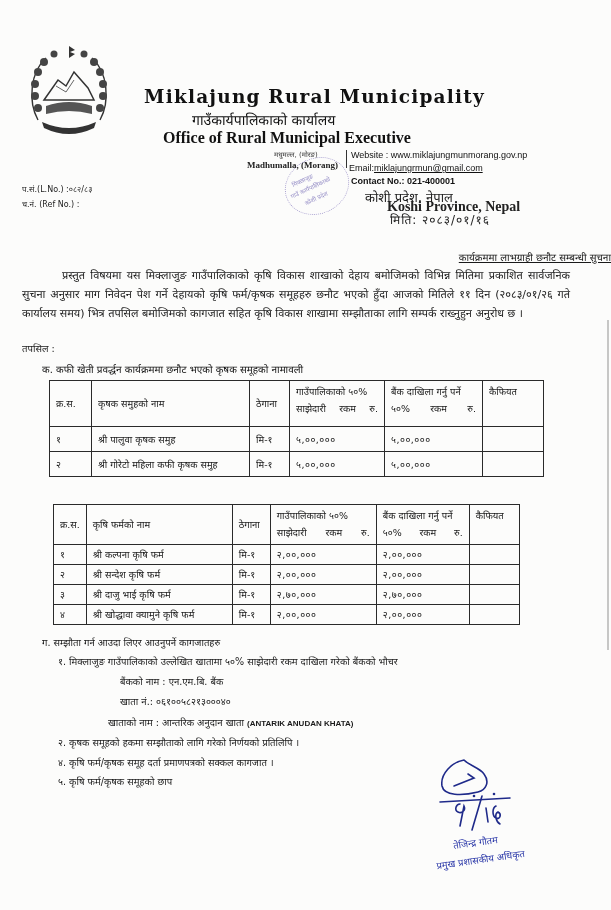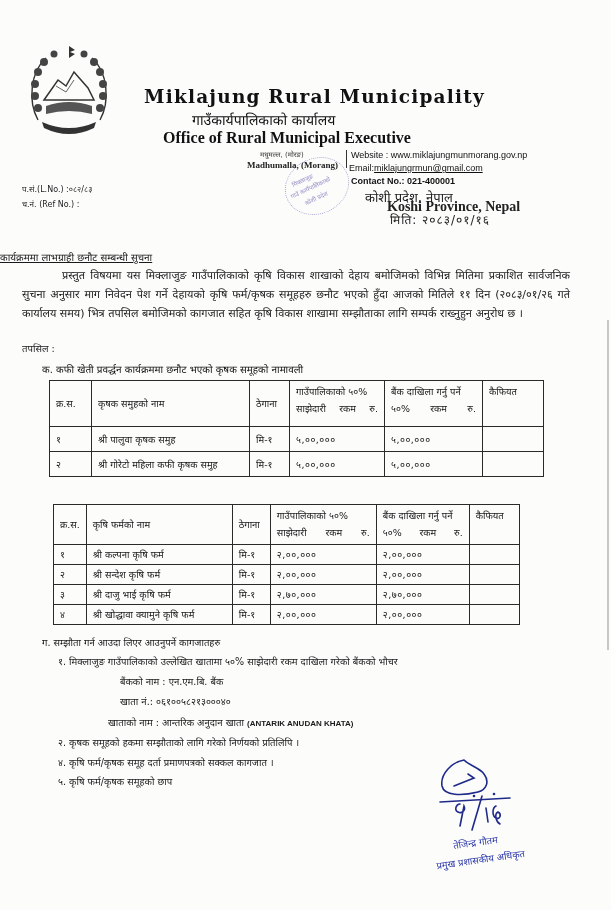--- a/index.html
+++ b/index.html
@@ -8,39 +8,39 @@
     .page { position: absolute; left: 0; top: 0; width: 611px; height: 910px; background: #fcfcfb; }
     .right-edge { position: absolute; right: 2px; top: 320px; width: 2px; height: 330px; background: #9a9a9a; opacity: .55; }
 
     
     .emblem { position: absolute; left: 26px; top: 42px; width: 86px; height: 100px; }
     .title-ne { position: absolute; left: 137px; top: 48px; font-family: "DejaVu Sans", sans-serif; font-weight: bold; font-size: 33px; letter-spacing: 1px; color: #111; line-height: 40px; }
     .title-en { position: absolute; left: 138px; top: 86px; font-family: "DejaVu Serif", serif; font-weight: bold; font-size: 18.5px; letter-spacing: 1.2px; color: #111; margin-left: 6px; }
     .office-ne { position: absolute; left: 192px; top: 110px; font-size: 14px; color: #111; }
     .office-en { position: absolute; left: 163px; top: 129px; font-family: "Liberation Serif", serif; font-weight: bold; font-size: 16px; color: #111; }
 
-    .addr-ne { position: absolute; left: 260px; top: 150px; font-size: 7px; color: #333; }
+    .addr-ne { position: absolute; left: 274px; top: 150px; font-size: 7px; color: #333; }
     .addr-en { position: absolute; left: 247px; top: 160px; font-family: "Liberation Serif", serif; font-weight: bold; font-size: 9px; color: #222; }
     .vbar { position: absolute; left: 346px; top: 150px; width: 1px; height: 18px; background: #333; }
     .website { position: absolute; left: 351px; top: 150px; font-family: "Liberation Sans", sans-serif; font-size: 9px; color: #111; }
     .email { position: absolute; left: 349px; top: 163px; font-family: "Liberation Sans", sans-serif; font-size: 9px; color: #111; }
     .email .addr { text-decoration: underline; }
     .contact { position: absolute; left: 351px; top: 176px; font-family: "Liberation Sans", sans-serif; font-weight: bold; font-size: 9px; color: #111; }
     .province-ne { position: absolute; left: 365px; top: 188px; font-size: 13px; color: #222; }
     .province-en { position: absolute; left: 387px; top: 199px; font-family: "Liberation Serif", serif; font-weight: bold; font-size: 14px; color: #222; }
     .date { position: absolute; left: 390px; top: 211px; font-size: 12px; color: #222; letter-spacing: 1px; }
 
     .stamp { position: absolute; left: 284px; top: 158px; width: 66px; height: 56px; border-radius: 50%; border: 1.5px dotted #8a7fc0; transform: rotate(-25deg); opacity: .7; }
     .stamp span { position: absolute; font-size: 6px; color: #6a5fb0; white-space: nowrap; }
 
     .ref-l { position: absolute; left: 22px; top: 183px; font-size: 8px; color: #222; }
     .ref-r { position: absolute; left: 22px; top: 198px; font-size: 8px; color: #222; }
 
     
-    .subject { position: absolute; left: 0; width: 518px; top: 250px; text-align: left; font-size: 10px; }
+    .subject { position: absolute; left: 0; width: 611px; top: 250px; text-align: right; font-size: 10px; }
     .subject span { text-decoration: underline; }
     .para { position: absolute; left: 22px; top: 266px; width: 548px; font-size: 11px; line-height: 19px; text-align: justify; text-indent: 40px; color: #1a1a1a; }
     .tapasil { position: absolute; left: 22px; top: 342px; font-size: 9.6px; }
 
     .sec-title { position: absolute; left: 42px; font-size: 10px; color: #111; }
     .sec-a-title { top: 362px; }
     .sec-b-title { top: 487px; }
 
     table.tbl { position: absolute; border-collapse: collapse; font-size: 9.5px; color: #1a1a1a; }
     table.tbl td, table.tbl th { border: 1.2px solid #2a2a2a; padding: 2px 6px; font-weight: normal; text-align: left; vertical-align: middle; }

